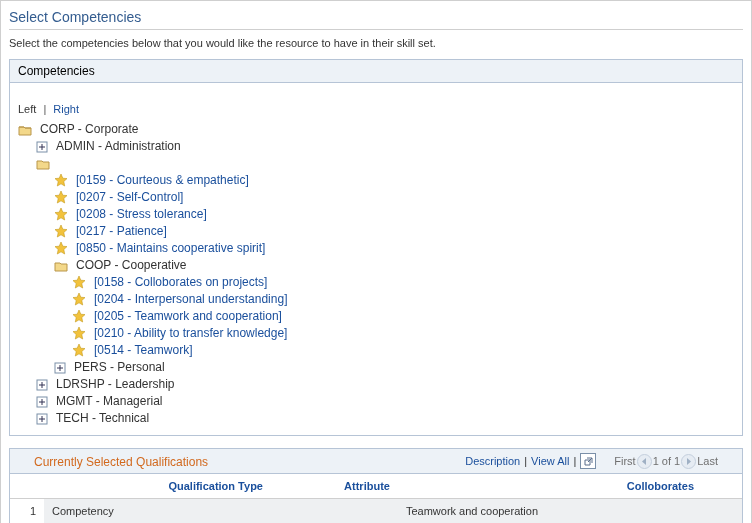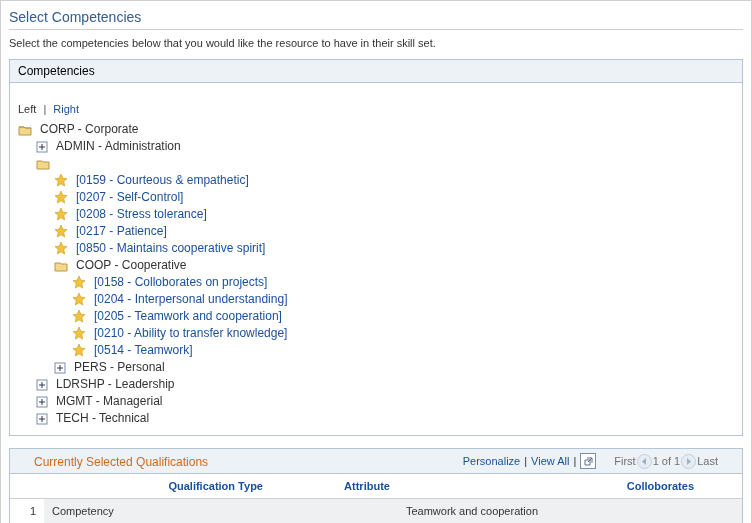--- a/index.html
+++ b/index.html
@@ -179,21 +179,21 @@
           </ul>
         </li>
       </ul>
     </div>
   </div>
 
   <div class="qual-wrap">
     <div class="qual-hd">
       <span class="qual-title">Currently Selected Qualifications</span>
       <div class="qual-tools">
-        <a href="#" class="lnk">Personalize</a>
+        <a href="#" class="lnk">Description</a>
         <span>|</span>
         <a href="#" class="lnk">View All</a>
         <span>|</span>
         <span class="popout">
             <svg width="10" height="10">
               <path d="M2 4h5v5H2z" fill="none" stroke="#5a6f8c"></path>
               <path d="M4 2h5v5" fill="none" stroke="#5a6f8c"></path>
               <path d="M9 2L5 6" stroke="#5a6f8c"></path>
             </svg>
           </span>

